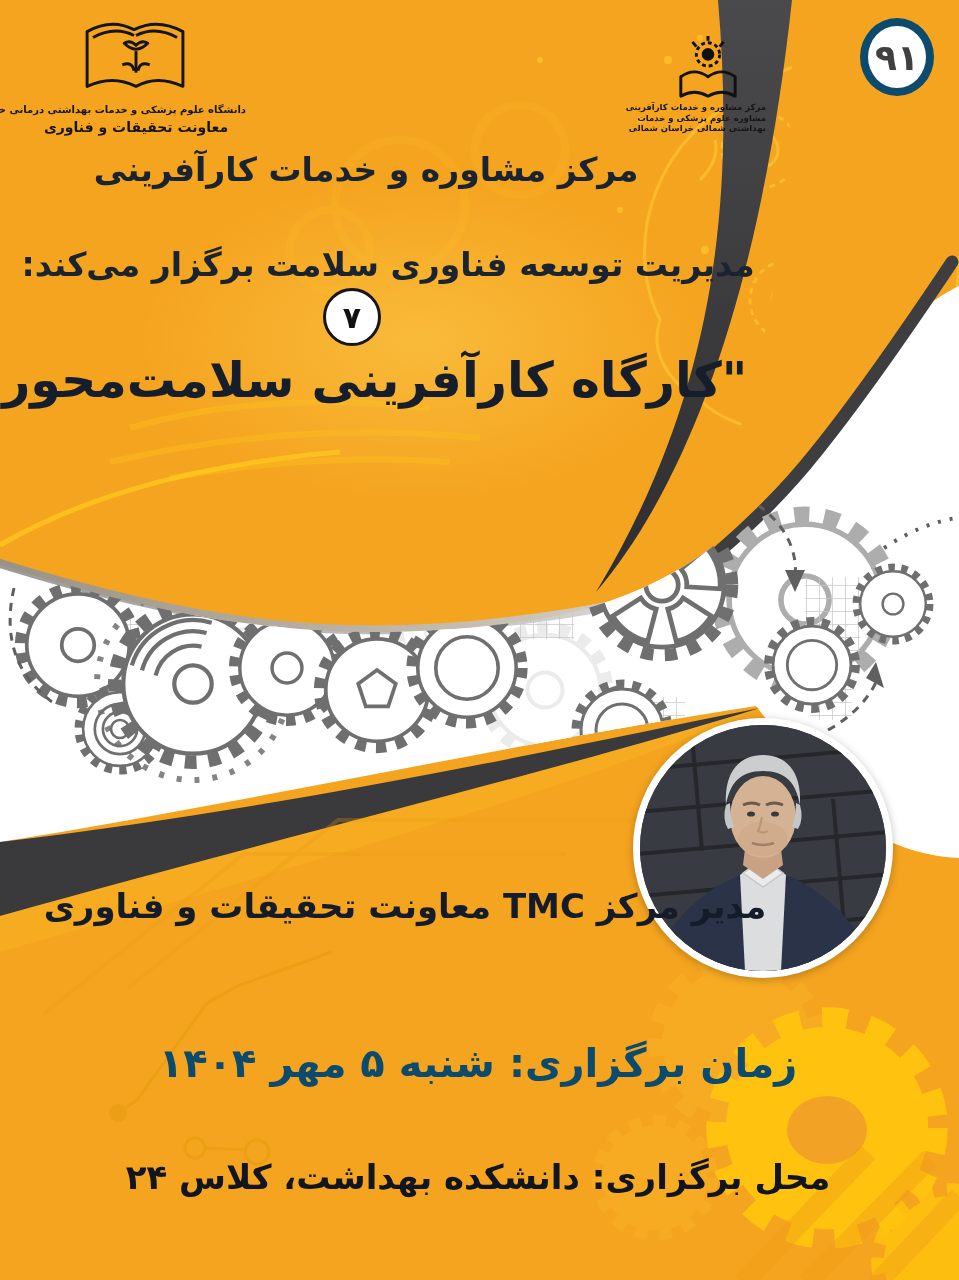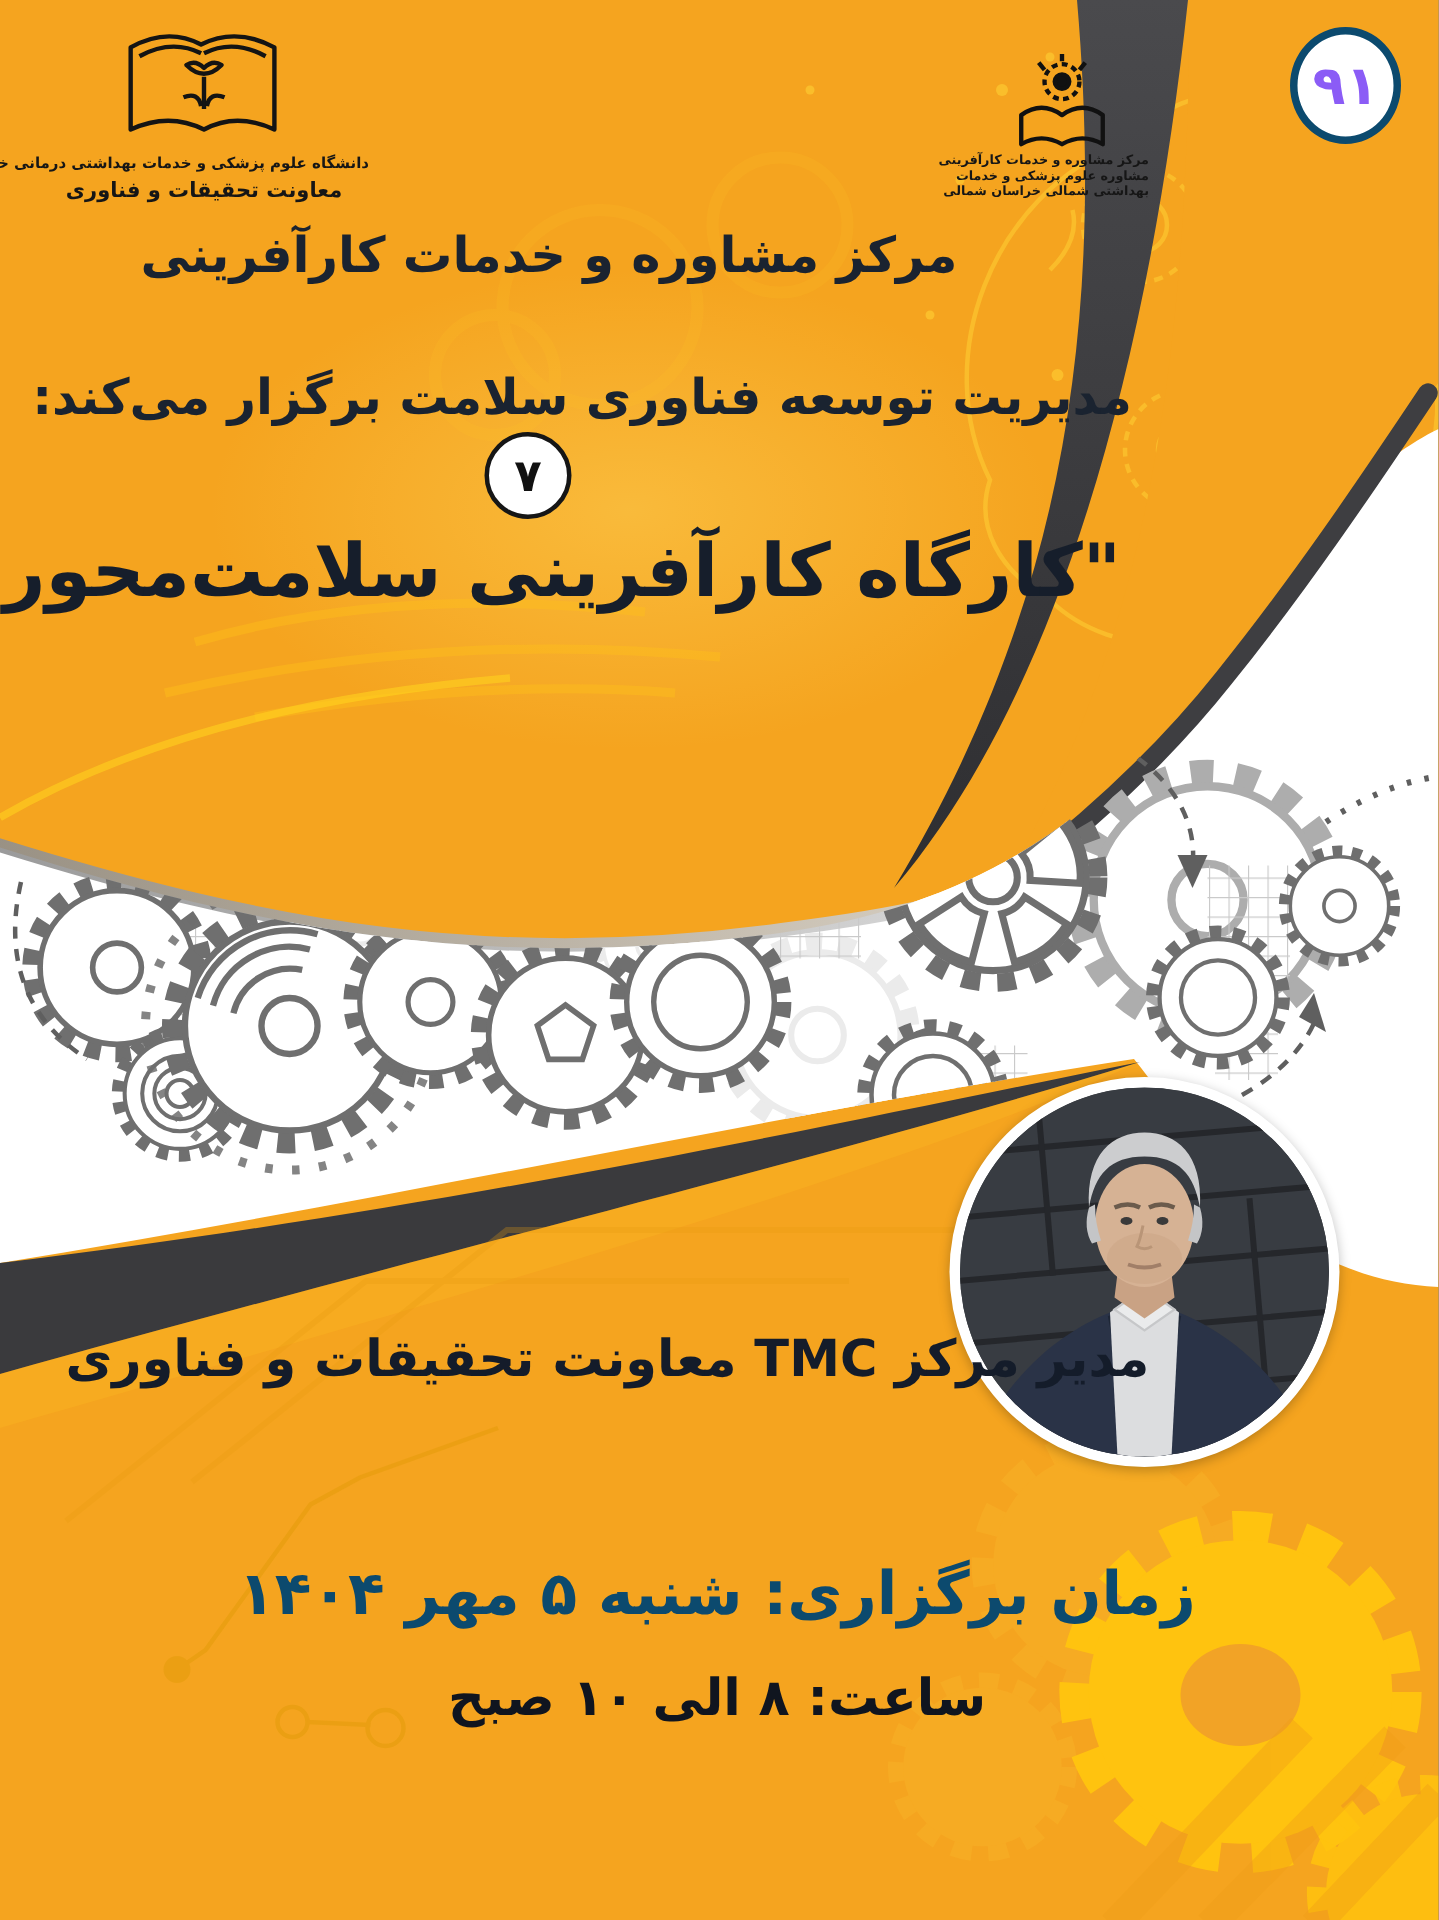--- a/index.html
+++ b/index.html
@@ -22,23 +22,23 @@
   .schTime{left:478px;top:1112px;font-size:34px;color:#10151F;}
   .schVenue{left:478px;top:1157px;font-size:34px;color:#10151F;}
   .badge7{
     position:absolute;left:323px;top:288px;width:58px;height:58px;border-radius:50%;
     background:#fff;border:3px solid #161616;box-sizing:border-box;z-index:5;
     display:flex;align-items:center;justify-content:center;
     font-size:30px;font-weight:bold;color:#111;
   }
   .badge91{
     position:absolute;left:860px;top:18px;width:74px;height:78px;border-radius:50%;
-    background:#fff;border:5px solid #0c4a6e;box-sizing:border-box;z-index:5;
+    background:#fff;border:8px solid #0c4a6e;box-sizing:border-box;z-index:5;
     display:flex;align-items:center;justify-content:center;
-    font-size:36px;font-weight:bold;color:#8b5cf6;
+    font-size:36px;font-weight:bold;color:#404040;
   }
   .uniLogo{position:absolute;left:26px;top:14px;width:220px;text-align:center;z-index:5;color:#161616;}
   .uniLogo svg{display:block;margin:0 auto;}
   .uniLine1{font-size:10px;font-weight:bold;direction:rtl;margin-top:2px;white-space:nowrap;}
   .uniLine2{font-size:14px;font-weight:bold;direction:rtl;margin-top:4px;}
   .centerLogo{position:absolute;left:650px;top:34px;width:116px;text-align:center;z-index:5;color:#161616;}
   .centerLogo svg{display:block;margin:0 auto;}
   .cLine{font-size:8.5px;font-weight:bold;direction:rtl;line-height:1.25;white-space:nowrap;}
   .photo{
     position:absolute;left:633px;top:718px;width:260px;height:260px;border-radius:50%;
@@ -292,21 +292,21 @@
 
   <div class="badge7">
     <span>۷</span>
   </div>
 
   <h1 class="ptext title">"کارگاه کارآفرینی سلامت‌محور"</h1>
 
   <div class="ptext inst2">مدیر مرکز TMC معاونت تحقیقات و فناوری</div>
 
   <div class="ptext schDate">زمان برگزاری: شنبه ۵ مهر ۱۴۰۴</div>
-  <div class="ptext schTime">ساعت: ۸ الی ۱۰ صبح</div>
+  <div class="ptext schVenue">محل برگزاری: دانشکده بهداشت، کلاس ۲۴</div>
 
   <div class="photo">
     <svg width="246" height="246" viewBox="0 0 246 246">
       <rect x="0" y="0" width="246" height="246" fill="#383C42"></rect>
       <g transform="rotate(-5 123 100)" stroke="#25272B" stroke-width="4">
         <line x1="-20" y1="34" x2="266" y2="34"></line>
         <line x1="-20" y1="76" x2="266" y2="76"></line>
         <line x1="-20" y1="118" x2="266" y2="118"></line>
         <line x1="-20" y1="160" x2="266" y2="160"></line>
         <line x1="-20" y1="202" x2="266" y2="202"></line>

